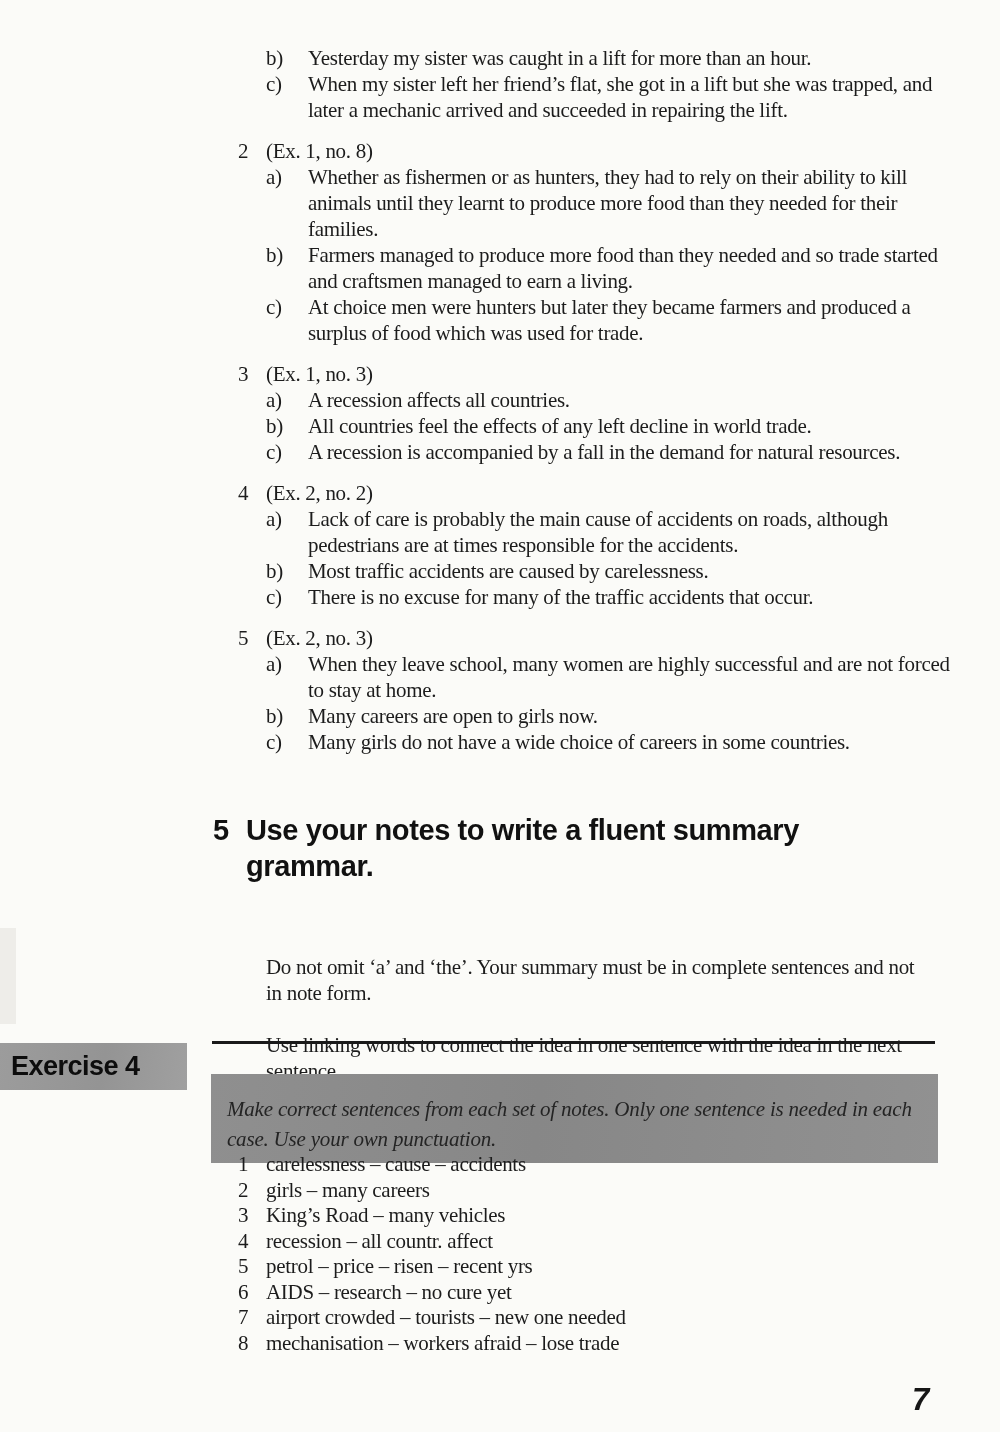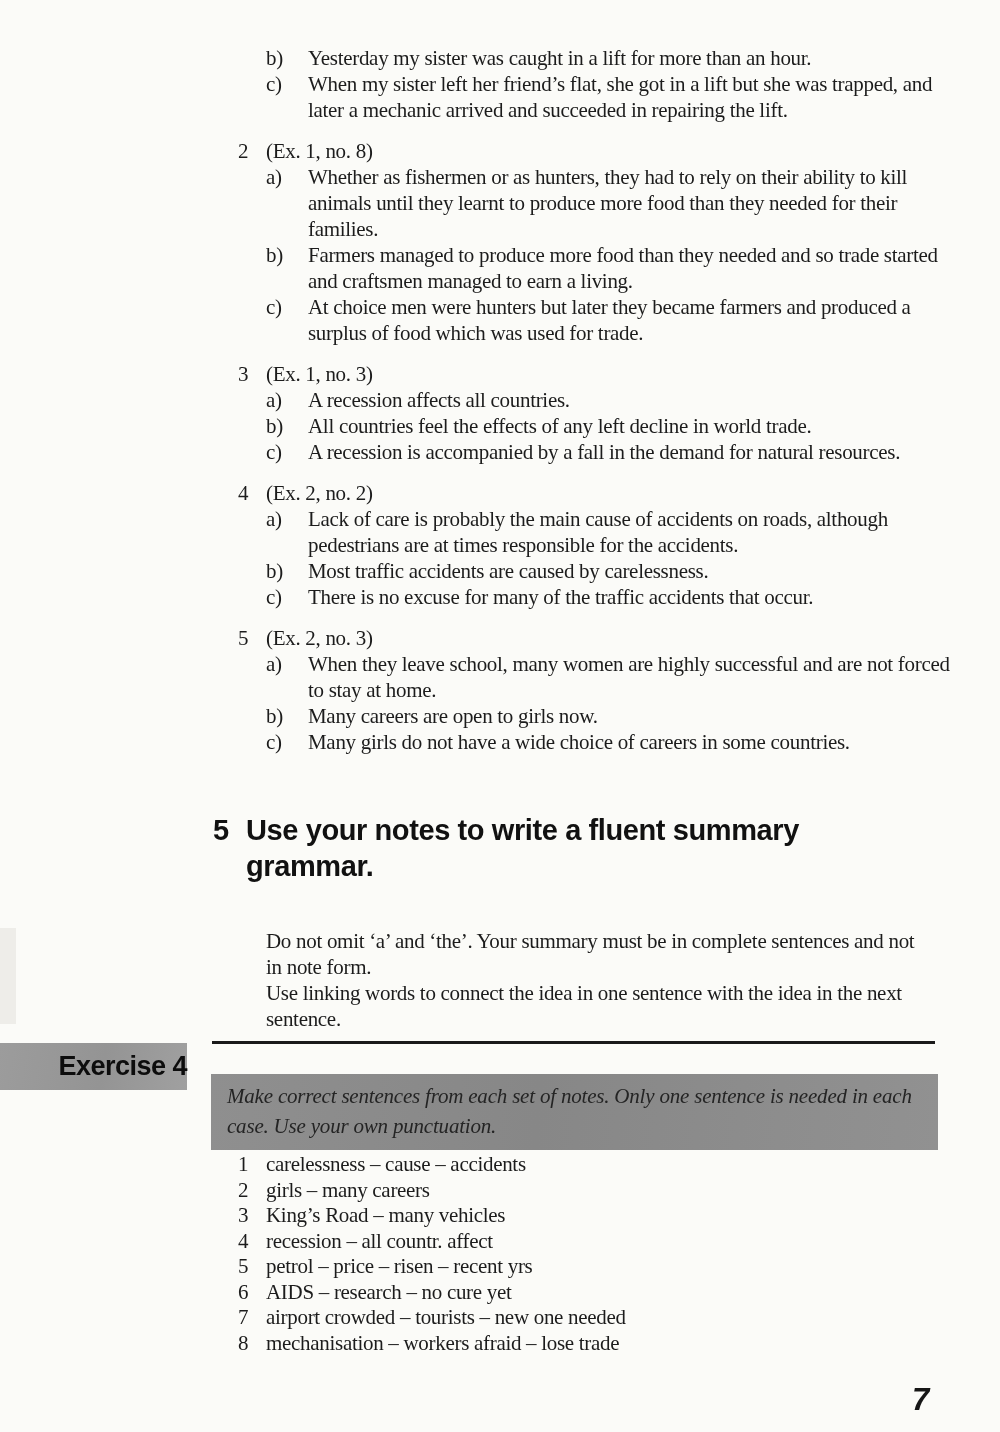--- a/index.html
+++ b/index.html
@@ -61,20 +61,21 @@
     top: 928px;
     left: 230px;
     width: 700px;
     font-size: 21px;
     letter-spacing: -0.3px;
     line-height: 26px;
   }
   .bullet {
     display: grid;
     grid-template-columns: 36px 660px;
+    margin-top: 26px;
   }
   .sq {
     width: 14px;
     height: 15px;
     background: #161616;
     margin-top: 5px;
   }
 
   
   #exercise-band {
@@ -101,30 +102,29 @@
     background: linear-gradient(100deg, #9c9c9c 0%, #949494 55%, #a0a0a0 100%);
     display: flex;
     align-items: center;
     padding-left: 11px;
     box-sizing: border-box;
     font-family: "Liberation Sans", sans-serif;
     font-weight: bold;
     font-size: 27px;
     letter-spacing: -0.5px;
     color: #0d0d0d;
-    justify-content: flex-end;
   }
   .instr-box {
     position: absolute;
     left: 211px;
     top: 34px;
     width: 727px;
     box-sizing: border-box;
     background: linear-gradient(95deg, #8f8f8f 0%, #878787 45%, #919191 100%);
-    padding: 7px 16px 9px 16px;
+    padding: 20px 16px 9px 16px;
     font-style: italic;
     font-size: 21px;
     letter-spacing: -0.2px;
     line-height: 30px;
     color: #242424;
   }
 
   
   #notes-list {
     position: absolute;

